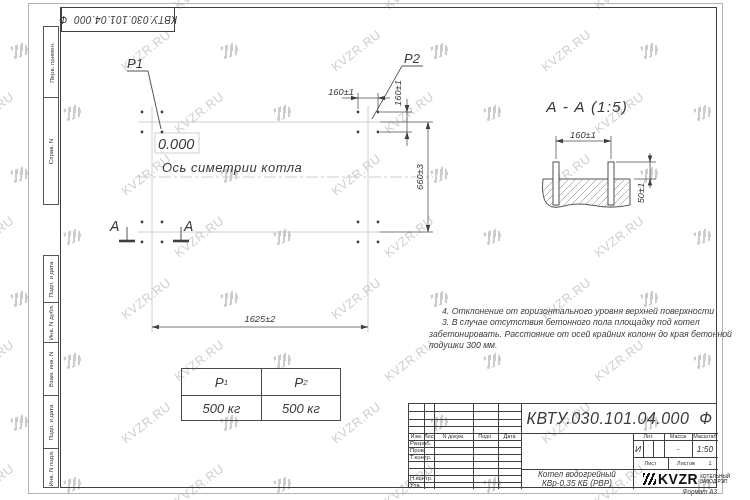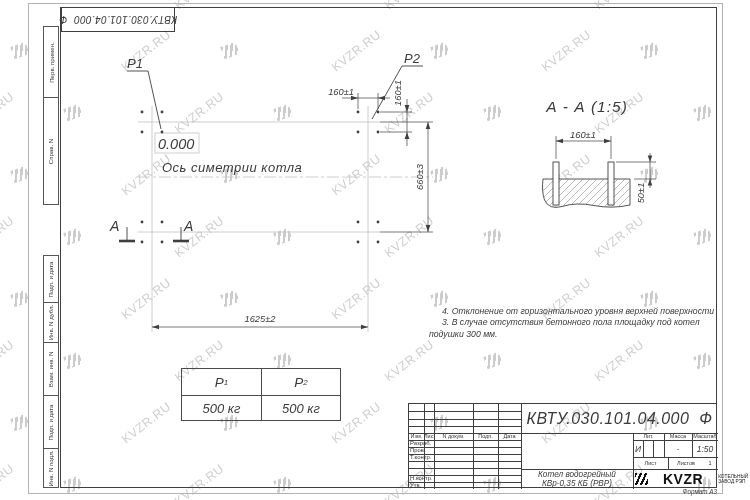--- a/index.html
+++ b/index.html
@@ -52,21 +52,21 @@
   .tb .hl{position:absolute;height:1px;background:#3f3f3f;}
   .tb .cellabel{position:absolute;font-size:5.5px;text-align:center;line-height:7px;overflow:hidden;color:#333;}
   .tb .sig{position:absolute;left:1px;width:32px;height:7px;font-size:5.9px;line-height:7px;color:#333;}
   .tb .desig{position:absolute;left:112px;top:0;width:197px;height:29px;display:flex;align-items:center;
              justify-content:center;font-style:italic;font-size:16px;letter-spacing:.5px;white-space:pre;}
   .tb .doc{position:absolute;left:112px;top:29px;width:112px;height:36px;display:flex;flex-direction:column;
            align-items:center;justify-content:center;font-style:italic;font-size:12px;line-height:11.5px;}
   .tb .prod{position:absolute;left:112px;top:65px;width:112px;height:20px;display:flex;flex-direction:column;
             align-items:center;justify-content:center;font-style:italic;font-size:8.2px;line-height:9.2px;}
   .tb .val{position:absolute;display:flex;align-items:center;justify-content:center;font-size:8.5px;font-style:italic;}
-  .tb .logo-row{position:absolute;left:224px;top:65px;width:85px;height:20px;display:flex;align-items:center;gap:15px;padding-left:2px;box-sizing:border-box;}
+  .tb .logo-row{position:absolute;left:224px;top:65px;width:85px;height:20px;display:flex;align-items:center;gap:2px;padding-left:10px;box-sizing:border-box;}
   .tb .logo-icon{width:13px;height:12px;background:repeating-linear-gradient(115deg,#111 0 2.2px,transparent 2.2px 4.6px);flex:none;}
   .tb .logo-name{font-weight:bold;font-size:14px;letter-spacing:.5px;color:#111;font-style:normal;}
   .tb .company{display:flex;flex-direction:column;font-size:4.8px;line-height:5.4px;color:#222;}
   .format-label{position:absolute;left:600px;top:488px;width:117px;font-size:6.3px;font-style:italic;
                 text-align:right;color:#3a3a3a;z-index:2;}
 </style>
 </head>
 <body>
 
 <div class="sheet">
@@ -304,20 +304,21 @@
       </g>
       <polygon points="650,162 647.7,155.5 652.3,155.5" fill="#3f3f3f"></polygon>
       <polygon points="650,179 647.7,185.5 652.3,185.5" fill="#3f3f3f"></polygon>
       <text x="644" y="193" text-anchor="middle" class="dimtxt" transform="rotate(-90 644 193)">50±1</text>
     </g>
   </svg>
 
   <div class="notes">
     <span class="ind">4. Отклонение от горизонтального уровня верхней поверхности</span>
     <span class="ind">3. В случае отсутствия бетонного пола площадку под котел</span>
+    <span>забетонировать. Расстояние от осей крайних колонн до края бетонной</span>
     <span>подушки 300 мм.</span>
   </div>
 
   <div class="ptable">
     <div class="cell ch">
       <span>P</span>
         <sub>1</sub>
     </div>
     <div class="cell ch bl">
       <span>P</span>

